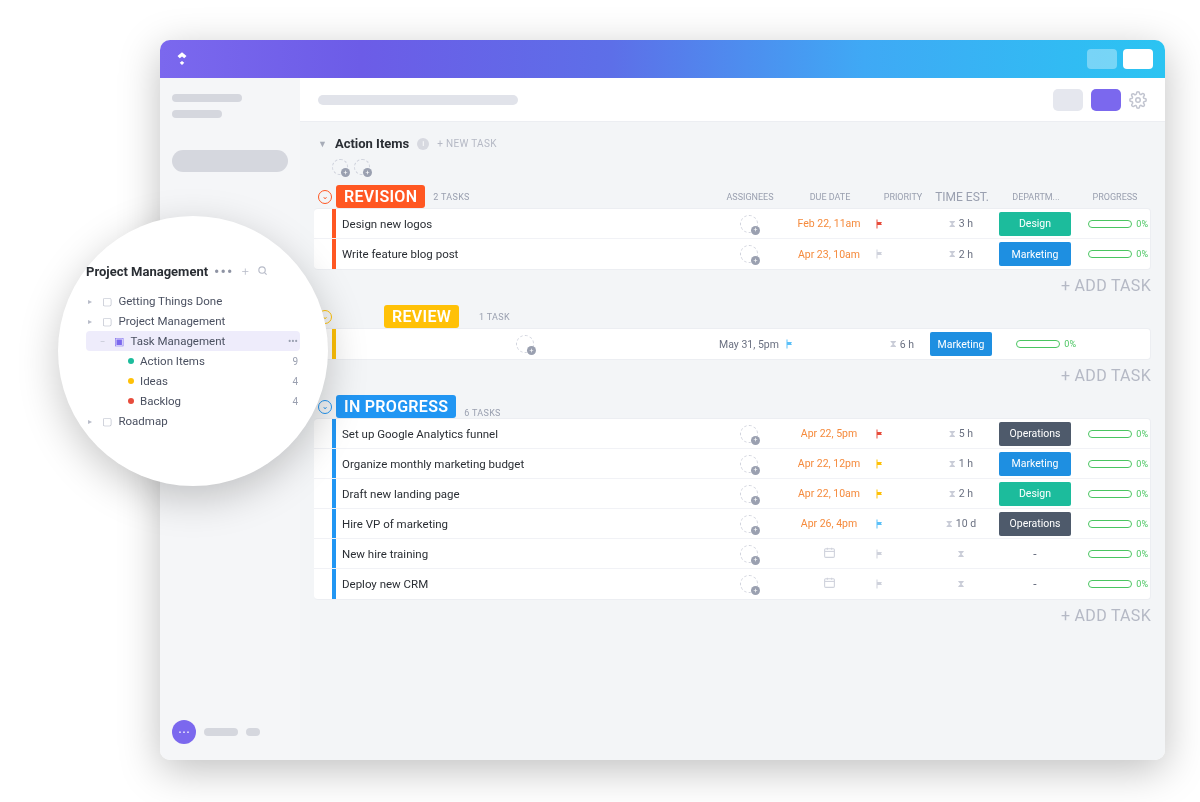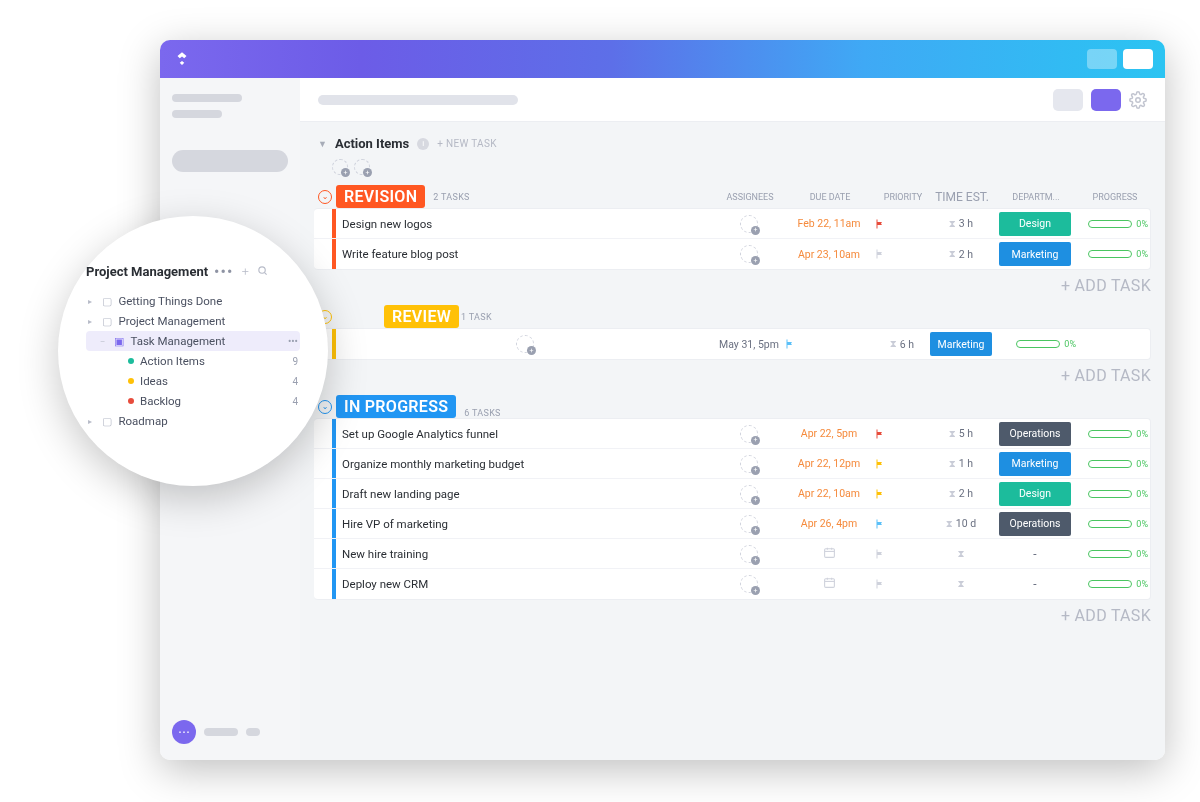--- a/index.html
+++ b/index.html
@@ -277,21 +277,21 @@
     </div>
               </div>
     <div class="add-task-row">+ ADD TASK</div>
   </div>
   <div class="group g-review">
 
     <div style="display:grid; grid-template-columns: 22px 1fr 70px 90px 56px 62px 86px 72px; align-items:center;">
       <div style="grid-column:1/2; display:flex; justify-content:center;">
                   <div class="gh-caret">⌄</div>
                 </div>
-      <div style="grid-column:2/3; display:flex; align-items:center; gap:2px;padding-left:48px;">
+      <div style="grid-column:2/3; display:flex; align-items:center; gap:20px;padding-left:48px;">
         <div class="gh-label">REVIEW</div>
         <div class="gh-count">1 TASK</div>
       </div>
       <div></div>
                 <div></div>
                 <div></div>
                 <div></div>
                 <div></div>
                 <div></div>
     </div>

